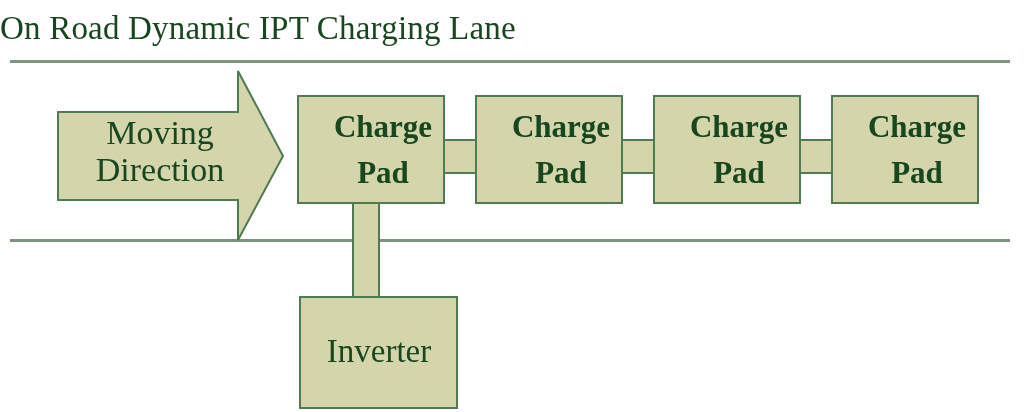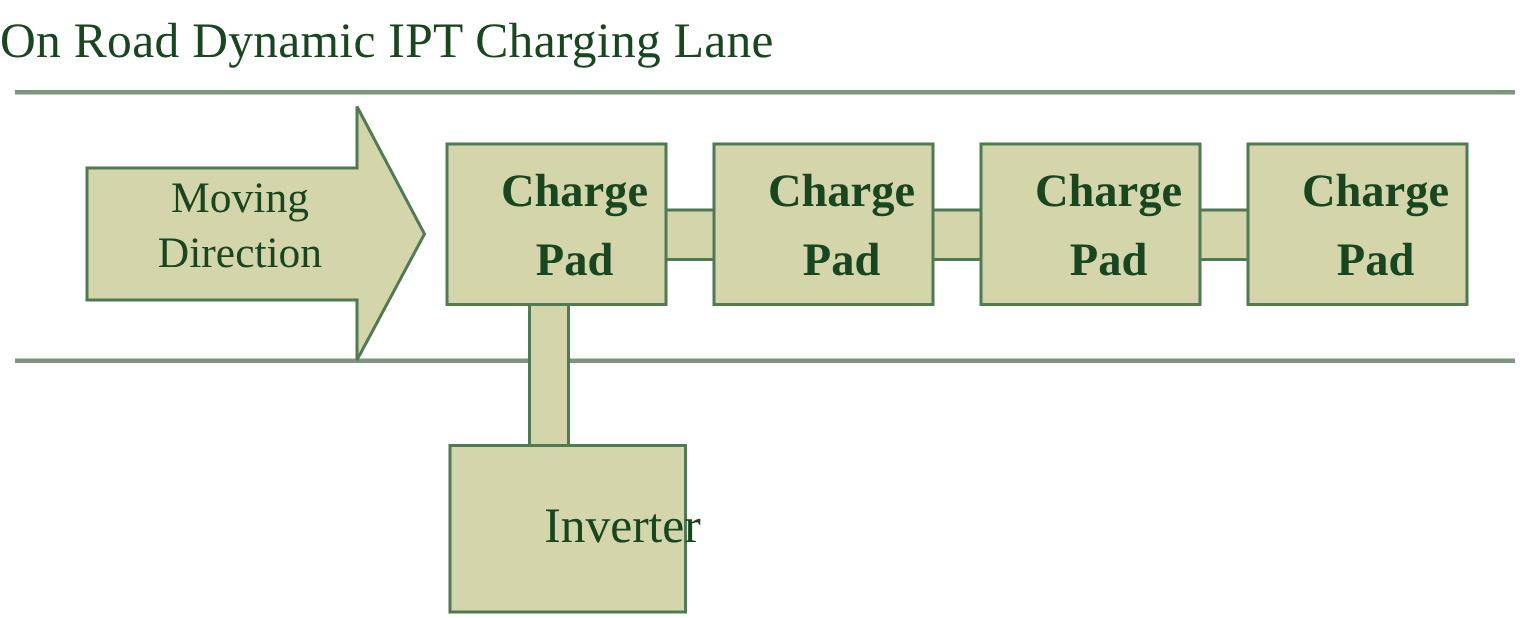--- a/index.html
+++ b/index.html
@@ -73,36 +73,35 @@
     font-weight: bold;
     width: 170px;
     top: 104px;
   }
   #pad-label-0 { left: 298px; }
   #pad-label-1 { left: 476px; }
   #pad-label-2 { left: 654px; }
   #pad-label-3 { left: 832px; }
 
   #arrow-label {
-    font-size: 29px;
+    font-size: 34px;
     line-height: 37px;
     font-weight: normal;
     left: 62px;
     top: 114px;
     width: 196px;
   }
 
   #inverter-label {
     font-size: 33px;
     line-height: 40px;
     font-weight: normal;
     left: 300px;
     top: 331px;
     width: 158px;
-    padding-left: 36px;
   }
 </style>
 </head>
 <body>
 
 <div id="stage">
 
   <div id="diagram-title">On Road Dynamic IPT Charging Lane</div>
 
   <div class="road-line" id="road-line-top"></div>

